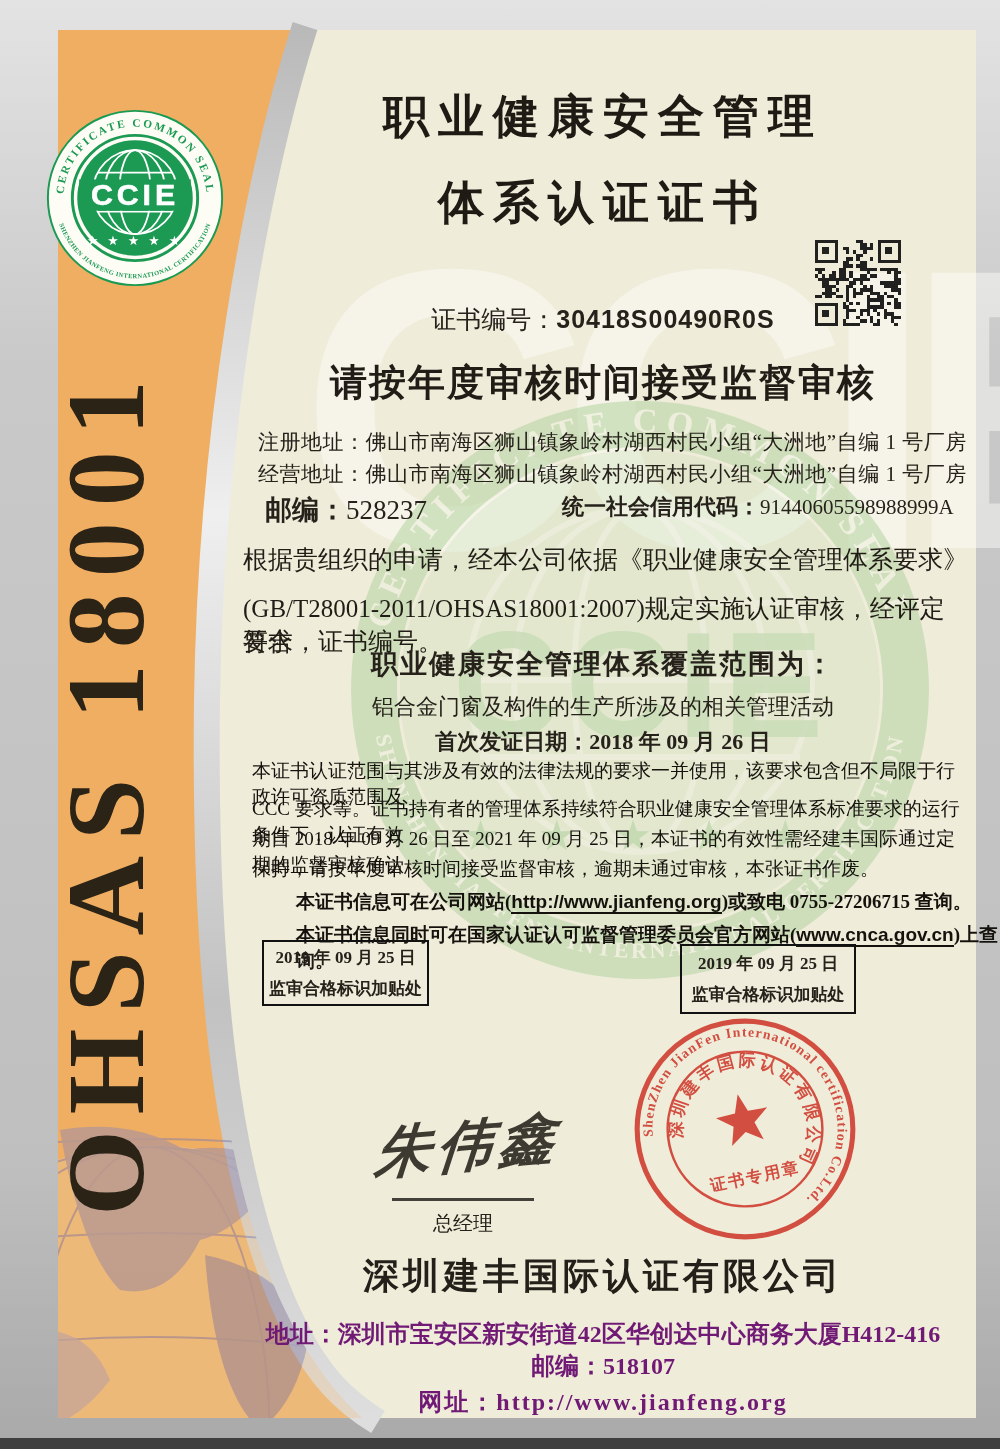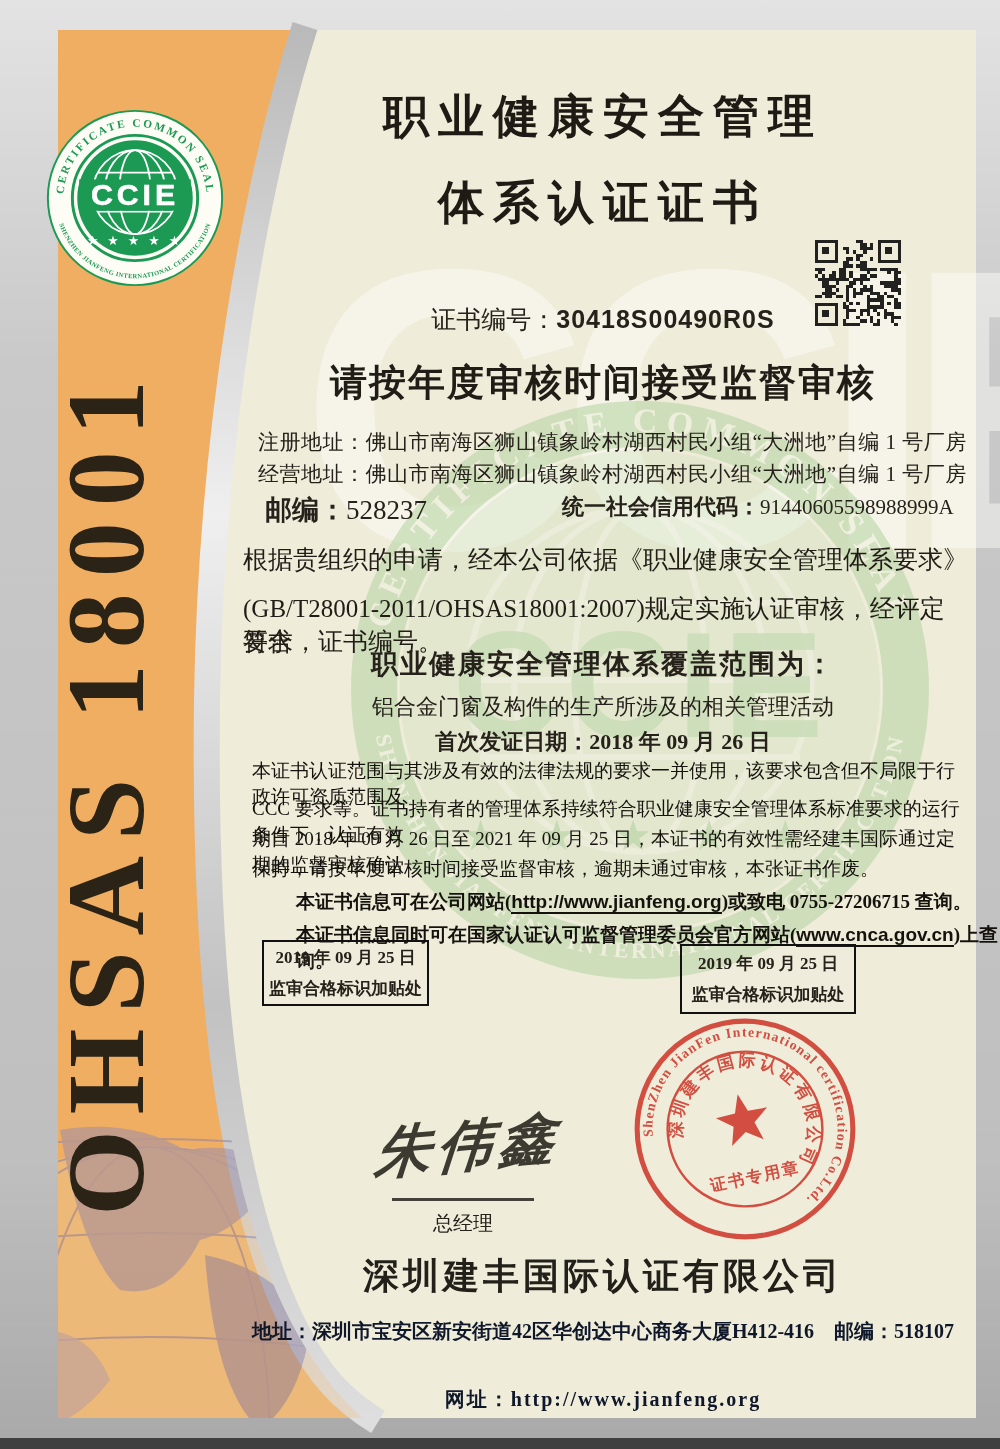--- a/index.html
+++ b/index.html
@@ -38,21 +38,21 @@
                display:flex;flex-direction:column;justify-content:center;gap:8px;background:rgba(255,255,255,0.04);}
   
   #sig-name{left:375px;top:1108px;width:200px;font-size:56px;font-style:italic;
             font-weight:bold;color:#3c3a31;transform:rotate(-5deg) skewX(-10deg);
             letter-spacing:6px;white-space:nowrap;}
   #sig-line{left:392px;top:1198px;width:142px;border-top:3px solid #44403a;}
   #sig-title{left:392px;top:1210px;width:142px;text-align:center;font-size:20px;}
   
   #issuer-name{left:250px;top:1252px;width:706px;text-align:center;font-size:36px;
                font-weight:bold;letter-spacing:4px;font-family:"Liberation Sans",sans-serif;color:#23201a;}
-  .issuer-line{left:250px;width:706px;text-align:center;font-size:20px;font-weight:bold;color:#0f172a;}
+  .issuer-line{left:250px;width:706px;text-align:center;font-size:24px;font-weight:bold;color:#701a75;}
   #issuer-web{letter-spacing:2px;}
   
   #qr-code{z-index:3;left:815px;top:240px;width:86px;height:86px;}
   #qr-code i{position:absolute;background:#21211f;}
   .finder{position:absolute;width:17px;height:17px;border:3.2px solid #21211f;background:#efecda;}
   .finder::after{content:"";position:absolute;left:3.6px;top:3.6px;width:7px;height:7px;background:#21211f;}
   
   #logo-svg{z-index:4;left:42px;top:102px;}
   #red-seal-svg{z-index:4;left:628px;top:1012px;}
   

